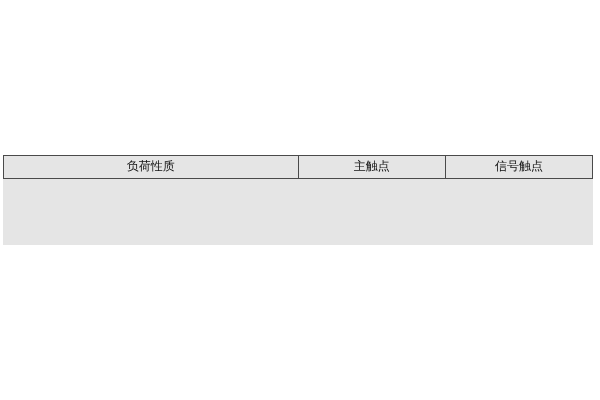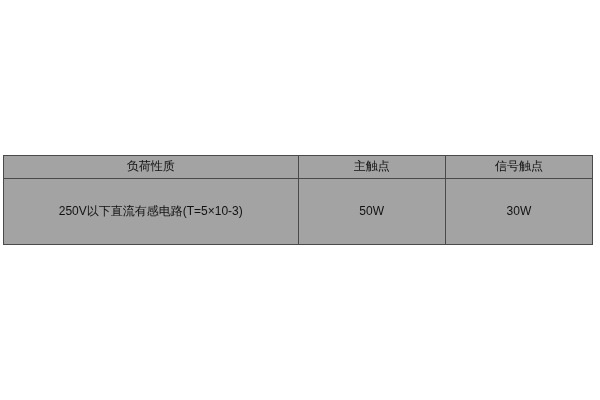--- a/index.html
+++ b/index.html
@@ -18,21 +18,21 @@
     background: #ffffff;
   }
   table.spec {
     position: absolute;
     left: 3px;
     top: 155px;
     width: 590px;
     height: 90px;
     border-collapse: collapse;
     table-layout: fixed;
-    background: #a3a3a3;
+    background: #e5e5e5;
   }
   table.spec th,
   table.spec td {
     border: 1px solid #4a4a4a;
     text-align: center;
     vertical-align: middle;
     font-size: 12px;
     font-weight: 400;
     color: #111111;
     padding: 0 4px;
@@ -56,20 +56,15 @@
       <col class="c-signal">
     </colgroup>
     <thead>
       <tr>
         <th>负荷性质</th>
         <th>主触点</th>
         <th>信号触点</th>
       </tr>
     </thead>
     <tbody>
-      <tr>
-        <td>250V以下直流有感电路(T=5×10-3)</td>
-        <td>50W</td>
-        <td>30W</td>
-      </tr>
     </tbody>
   </table>
 </div>
 
 </body></html>

